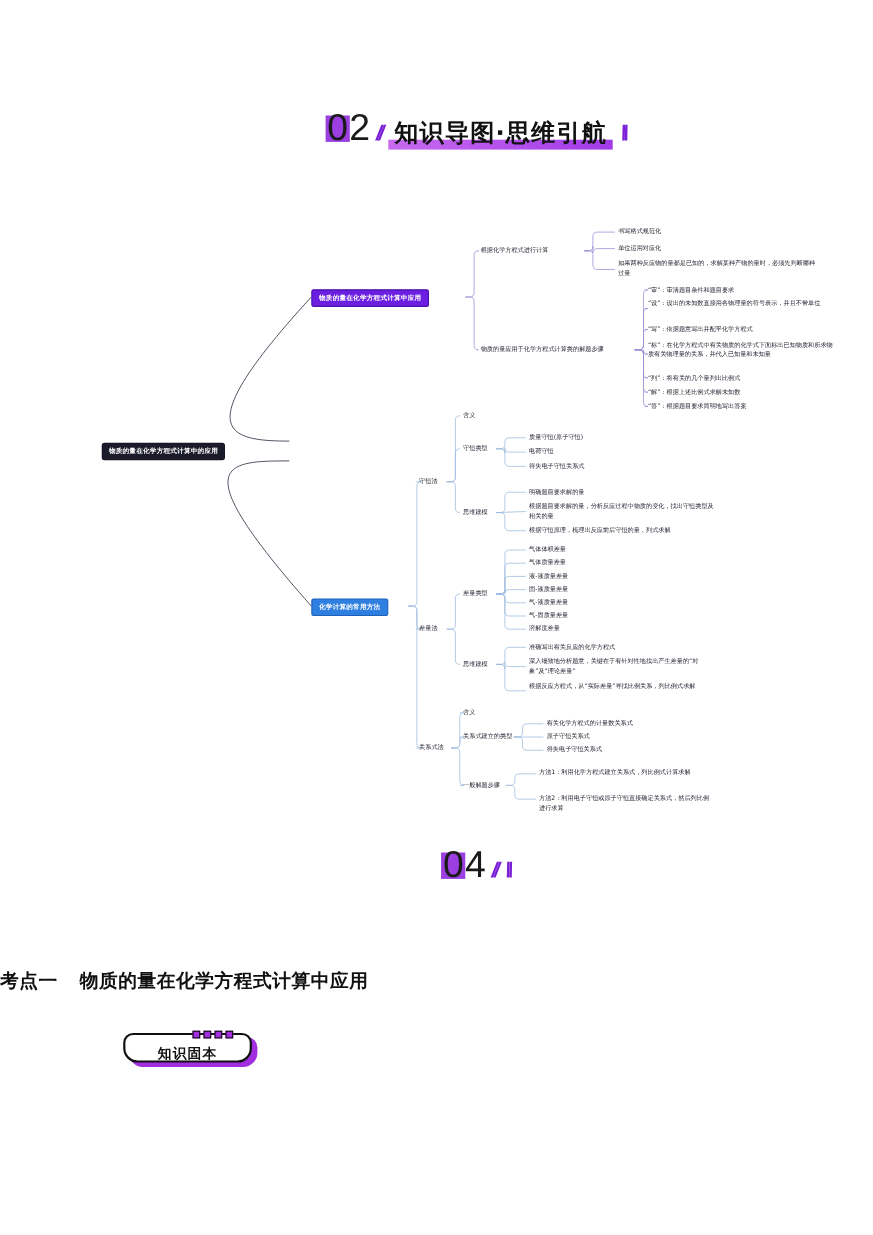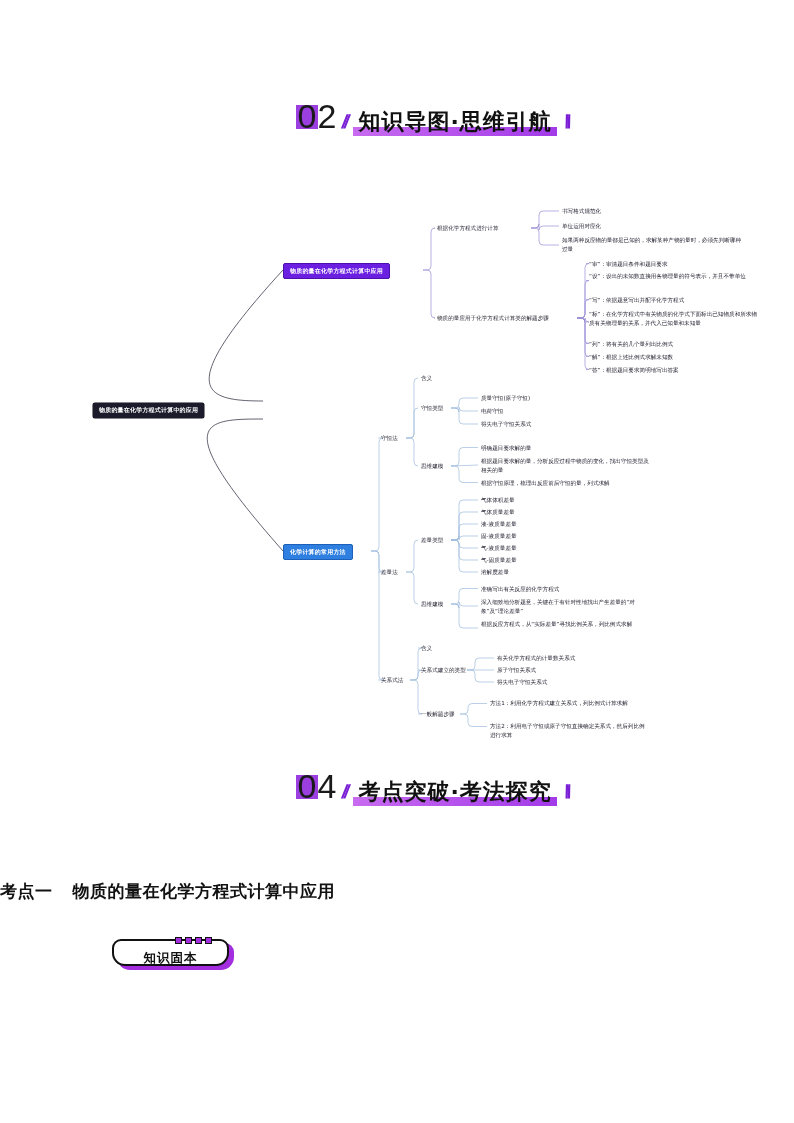--- a/index.html
+++ b/index.html
@@ -217,24 +217,20 @@
     <div class="node wrapn" style="left: 490px; top: 722px; width: 158px;">方法2：利用电子守恒或原子守恒直接确定关系式，然后列比例进行求算</div>
   </div>
 
 <div class="sect-head" style="top:766px;">
   <div class="sect-num-wrap">
     <span class="sect-num-block"></span>
     <span class="sect-num">04</span>
   </div>
   <div class="sect-title-row">
     <span class="slashes">//</span>
-    <span class="sect-title-wrap">
-      <span class="sect-title-bar"></span>
-      <span class="sect-title">考点突破·考法探究</span>
-    </span>
     <span class="slashes">\\</span>
   </div>
 </div>
 
 <div class="kd-heading" style="top:880px;">
   <span class="kd-label">考点一</span><span>物质的量在化学方程式计算中应用</span>
 </div>
 
 <div class="badge-wrap" style="left:112px; top:937px;">
   <div class="badge-shadow"></div>

